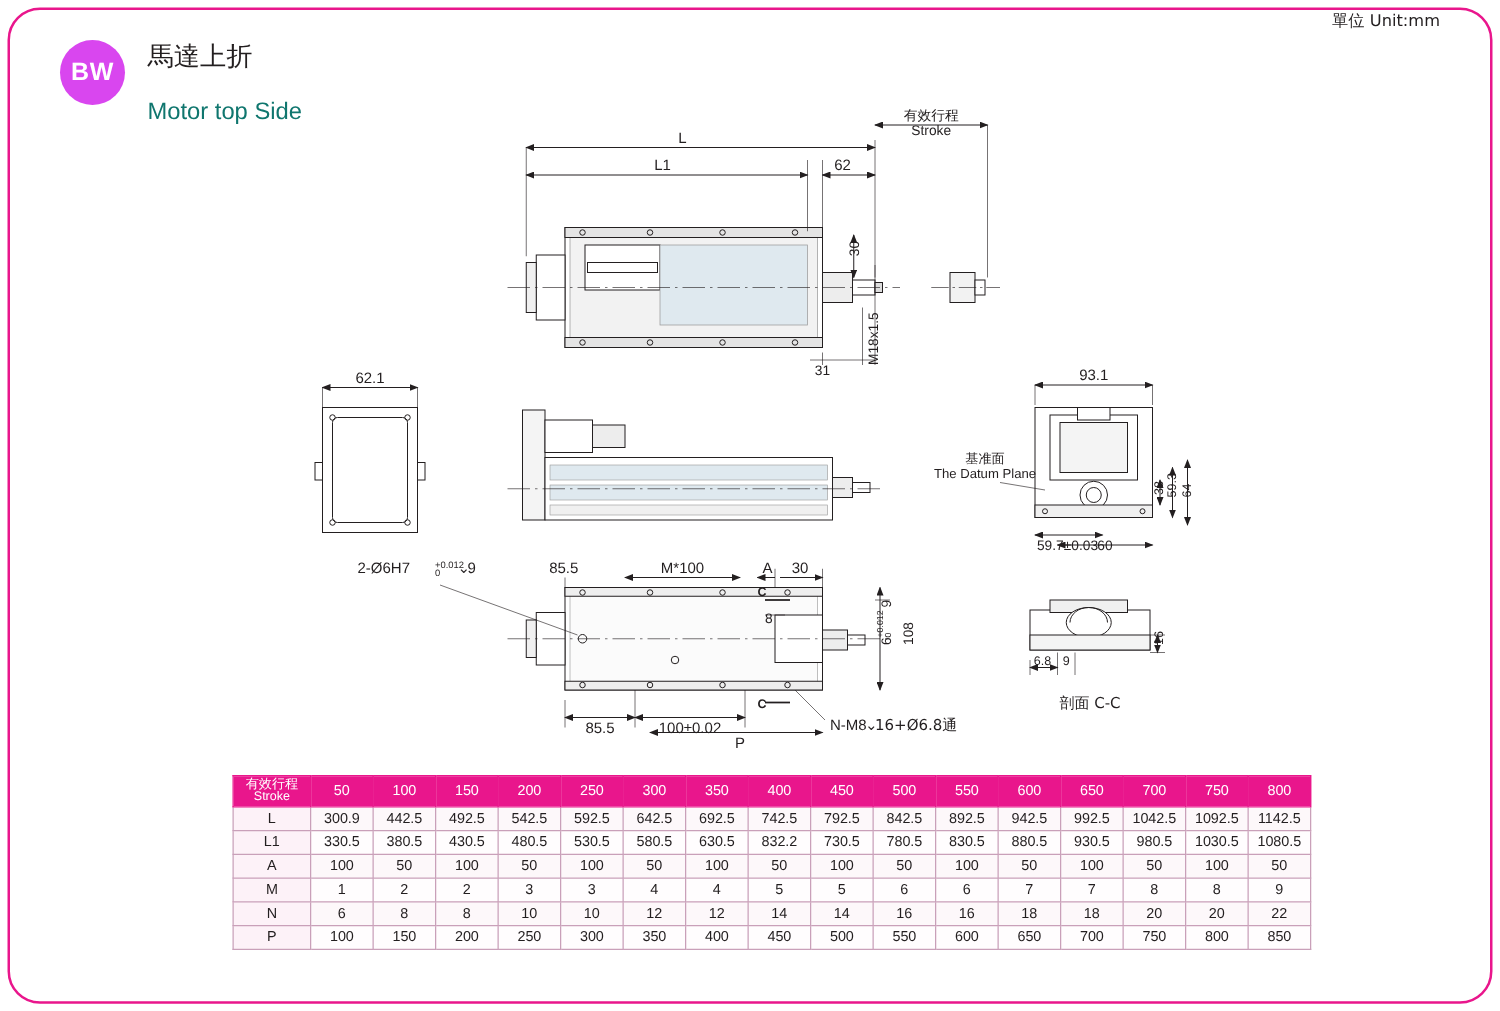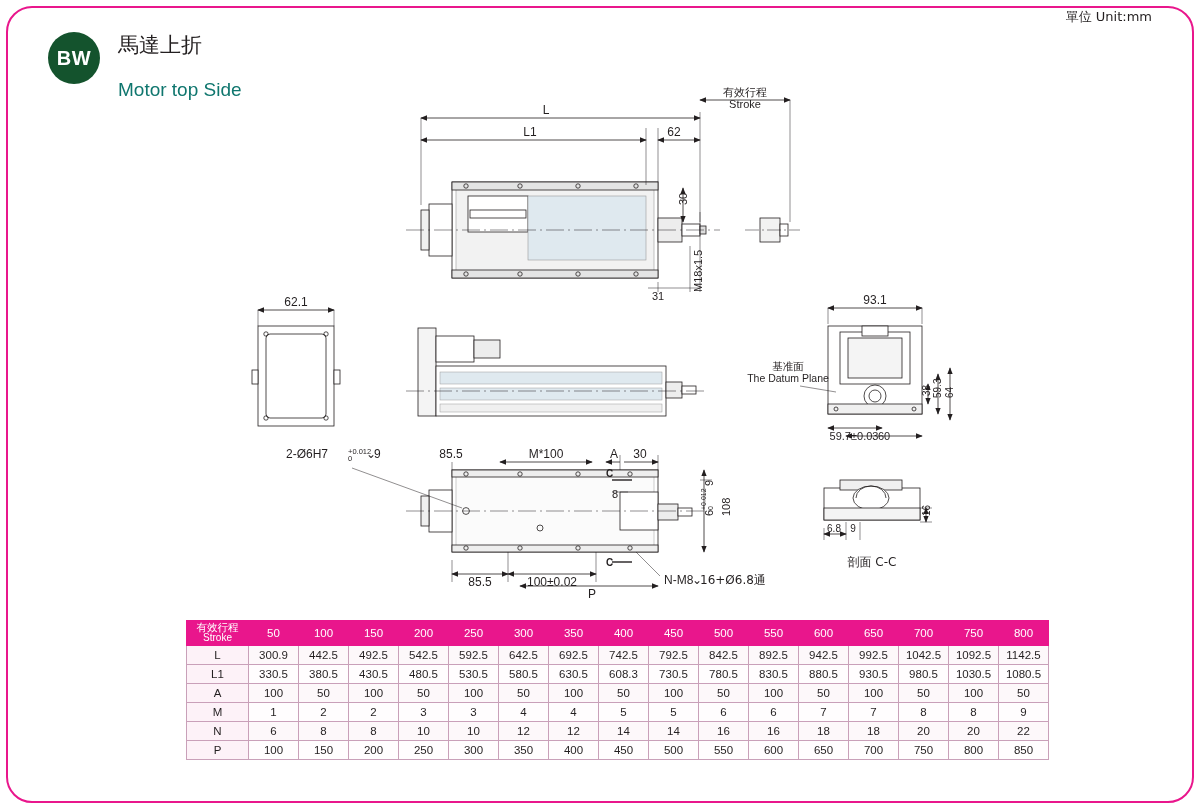--- a/index.html
+++ b/index.html
@@ -10,21 +10,21 @@
     color:#231f20;
     position:relative;
     overflow:hidden;
   }
   .page-frame{
     position:absolute;left:6px;top:6px;width:1188px;height:797px;
     border:2px solid #e9168c;border-radius:26px;box-sizing:border-box;
   }
   .badge{
     position:absolute;left:48px;top:32px;width:52px;height:52px;border-radius:50%;
-    background:#14532d;color:#fff;display:flex;align-items:center;justify-content:center;
+    background:#d946ef;color:#fff;display:flex;align-items:center;justify-content:center;
     font-size:20px;font-weight:bold;letter-spacing:0.5px;
   }
   .title-block{position:absolute;left:118px;top:32px;line-height:1.25;}
   .title-cn{font-size:21px;color:#231f20;font-family:"DejaVu Sans", sans-serif;}
   .title-en{font-size:19px;color:#0f766e;margin-top:20px;}
   .unit-label{position:absolute;right:48px;top:8px;font-size:13px;font-family:"DejaVu Sans",sans-serif;}
 
   .canvas{position:absolute;left:0;top:0;width:1200px;height:809px;}
   svg{position:absolute;left:0;top:0;}
   text{font-family:"Liberation Sans", sans-serif;}
@@ -343,21 +343,21 @@
     </tr>
     <tr>
       <th>L1</th>
       <td>330.5</td>
       <td>380.5</td>
       <td>430.5</td>
       <td>480.5</td>
       <td>530.5</td>
       <td>580.5</td>
       <td>630.5</td>
-      <td>608.3</td>
+      <td>832.2</td>
       <td>730.5</td>
       <td>780.5</td>
       <td>830.5</td>
       <td>880.5</td>
       <td>930.5</td>
       <td>980.5</td>
       <td>1030.5</td>
       <td>1080.5</td>
     </tr>
     <tr>

